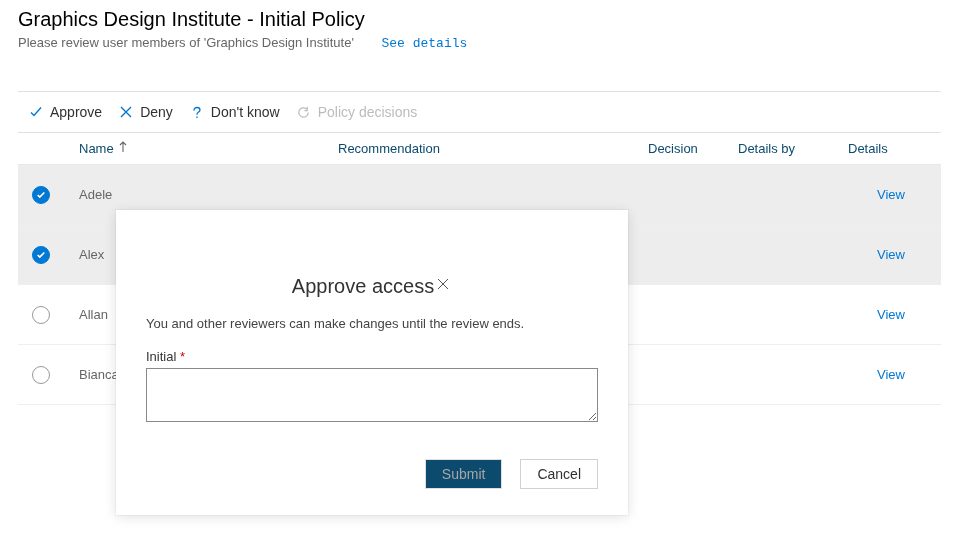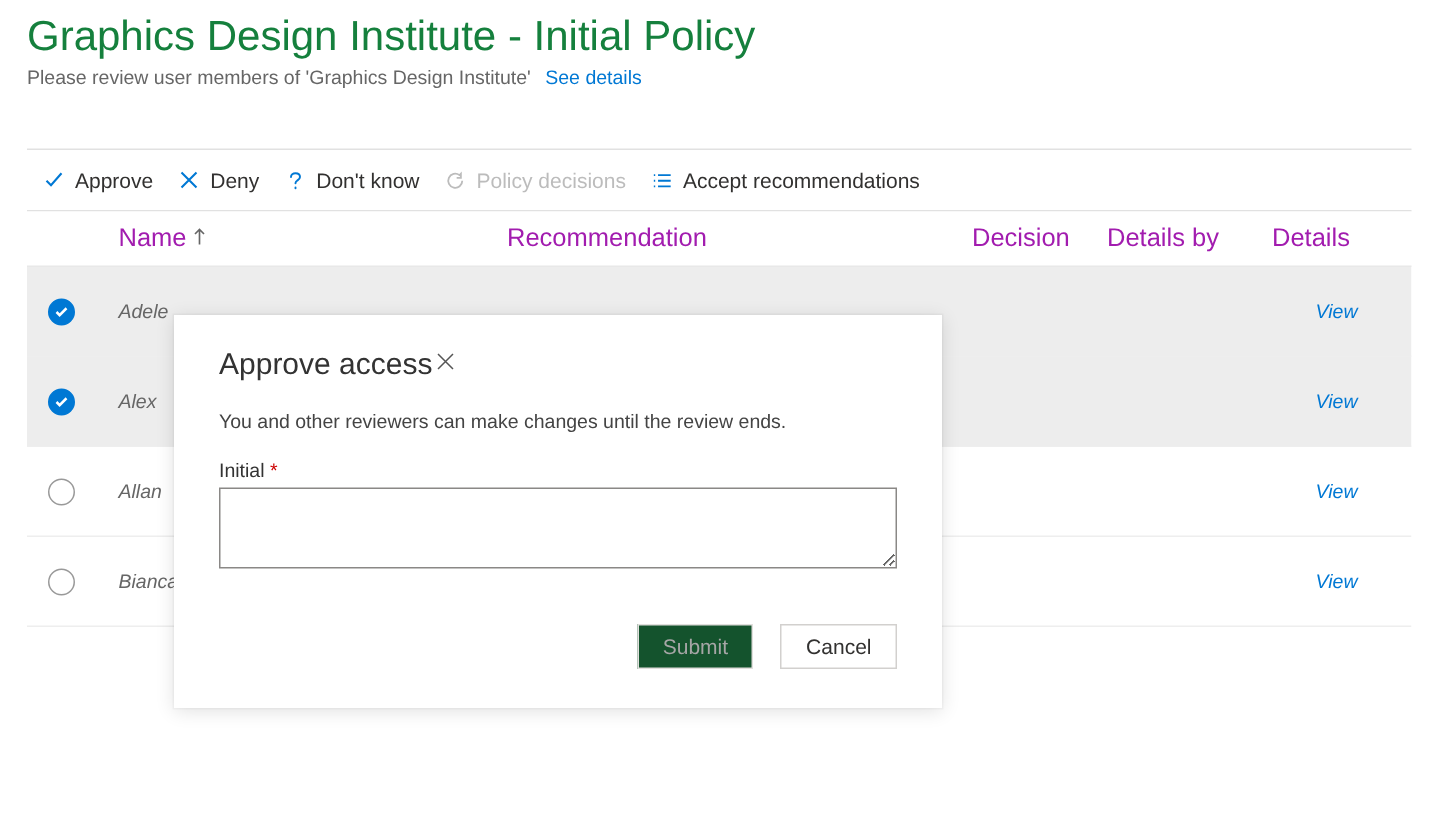--- a/index.html
+++ b/index.html
@@ -9,34 +9,35 @@
     font-size: 13px;
     color: #323130;
     background: #fff;
     width: 959px; height: 548px;
     overflow: hidden;
   }
   .page {
     padding: 0 18px 0 18px;
   }
   .title {
-    font-size: 28px;
+    font-size: 20px;
     font-weight: 300;
-    color: #15803d;
+    color: #000000;
     margin: 8px 0 4px 0;
   }
   .subtitle-row {
     font-size: 13px;
     color: #666;
     margin-bottom: 40px;
   }
   .see-details {
     color: #0078d4;
-    margin-left: 6px;
-    cursor: pointer;
+    margin-left: 24px;
+    cursor: pointer;
+    font-family: Liberation Mono, monospace;
   }
   .content-wrap {
     border-top: 1px solid #e1e1e1;
     position: relative;
   }
   .toolbar {
     display: flex;
     align-items: center;
     padding: 12px 10px;
     gap: 16px;
@@ -52,43 +53,42 @@
     cursor: pointer;
   }
   .toolbar-item.disabled { color: #bcbcbc; cursor: default; }
   .toolbar-icon { display: inline-flex; width: 16px; height: 16px; align-items: center; justify-content: center; }
 
   .table-header {
     display: grid;
     grid-template-columns: 45px 275px 310px 90px 110px 77px;
     align-items: center;
     padding: 8px 0;
-    font-size: 17px;
-    color: #a21caf;
+    font-size: 13px;
+    color: #0c4a6e;
     border-bottom: 1px solid #e8e8e8;
     background: #fff;
   }
   .col-name { display: flex; align-items: center; gap: 4px; padding-left: 16px; }
   .col-details { text-align: left; padding-right: 20px; }
 
   .rows-scroll {
     overflow-y: scroll;
     height: 348px;
   }
   .rows-scroll::-webkit-scrollbar { width: 14px; }
   .rows-scroll::-webkit-scrollbar-thumb { background: #c8c8c8; }
   .rows-scroll::-webkit-scrollbar-track { background: #f4f4f4; }
 
   .row {
     display: grid;
     grid-template-columns: 45px 275px 310px 90px 110px 77px;
     align-items: center;
     height: 60px;
     border-bottom: 1px solid #eee;
-    font-style: italic;
   }
   .row.selected { background: #ededed; }
   .chk-cell { display:flex; justify-content:center; }
   .chk {
     width: 18px; height: 18px; border-radius: 50%;
     border: 1px solid #999;
     display:flex; align-items:center; justify-content:center;
     background:#fff;
     cursor: pointer;
   }
@@ -102,21 +102,21 @@
   .dialog {
     position: absolute;
     left: 116px; top: 210px;
     width: 512px;
     background: #fff;
     box-shadow: 0 2px 12px rgba(0,0,0,0.12), 0 0 0 1px rgba(0,0,0,0.03);
     padding: 22px 30px 26px 30px;
     z-index: 10;
   }
   .dialog-header {
-    display:flex; justify-content:flex-start; align-items:flex-start;
+    display:flex; justify-content:center; align-items:flex-start;margin-top:43px;
   }
   .dialog-title { font-size: 20px; font-weight: 300; color:#333; }
   .dialog-close { cursor:pointer; padding:2px; }
   .dialog-body { margin-top: 18px; font-size: 13px; color:#444; }
   .dialog-body p { margin: 0 0 18px 0; }
   .field-label { font-size: 13px; color:#333; margin-bottom: 4px; }
   .req { color:#c00; }
   .reason-box {
     width: 100%; height: 54px;
     border: 1px solid #8a8886;
@@ -129,21 +129,21 @@
     margin-top: 34px;
   }
   .btn {
     min-width: 76px;
     padding: 6px 16px;
     font-size: 14px;
     border: 1px solid #d2d0ce;
     background: #fff;
     cursor: pointer;
   }
-  .btn.submit { background:#14532d; color:#a6a6a6; border-color:#e1dfdd; cursor:default; }
+  .btn.submit { background:#0c4a6e; color:#a6a6a6; border-color:#e1dfdd; cursor:default; }
   .btn.cancel { background:#fff; color:#323130; }
 </style>
 </head>
 <body>
 
 <div class="page">
   <div class="title">Graphics Design Institute - Initial Policy</div>
   <div class="subtitle-row">
     <span>Please review user members of 'Graphics Design Institute'</span>
     <span class="see-details">See details</span>
@@ -175,28 +175,20 @@
         </span>
         <span>Don't know</span>
       </div>
       <div class="toolbar-item disabled">
         <span class="toolbar-icon">
           <svg width="15" height="15" viewBox="0 0 16 16">
               <path d="M13 8a5 5 0 1 1-2-4l1-1v3h-3" stroke="#bcbcbc" stroke-width="1.3" fill="none"></path>
             </svg>
         </span>
         <span>Policy decisions</span>
-      </div>
-      <div class="toolbar-item">
-        <span class="toolbar-icon">
-          <svg width="15" height="15" viewBox="0 0 16 16">
-              <path d="M2 4h1M5 4h9M2 8h1M5 8h9M2 12h1M5 12h9" stroke="#0078d4" stroke-width="1.3"></path>
-            </svg>
-        </span>
-        <span>Accept recommendations</span>
       </div>
     </div>
 
     <div class="table-header">
       <div></div>
       <div class="col-name">
         <span>Name</span>
         <span>
           <svg width="10" height="12" viewBox="0 0 10 12">
               <path d="M5 1v10M2 4l3-3 3 3" stroke="#666" stroke-width="1.1" fill="none"></path>

